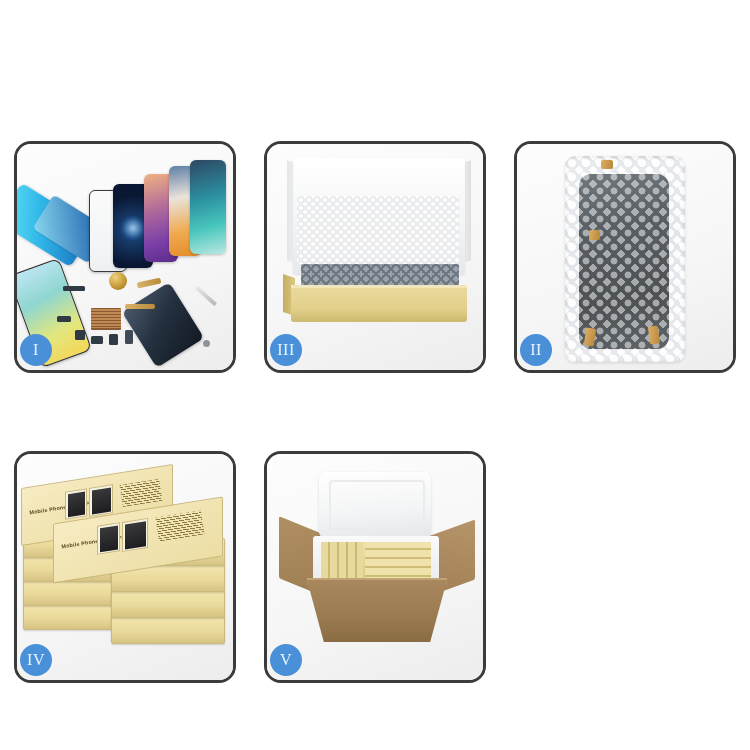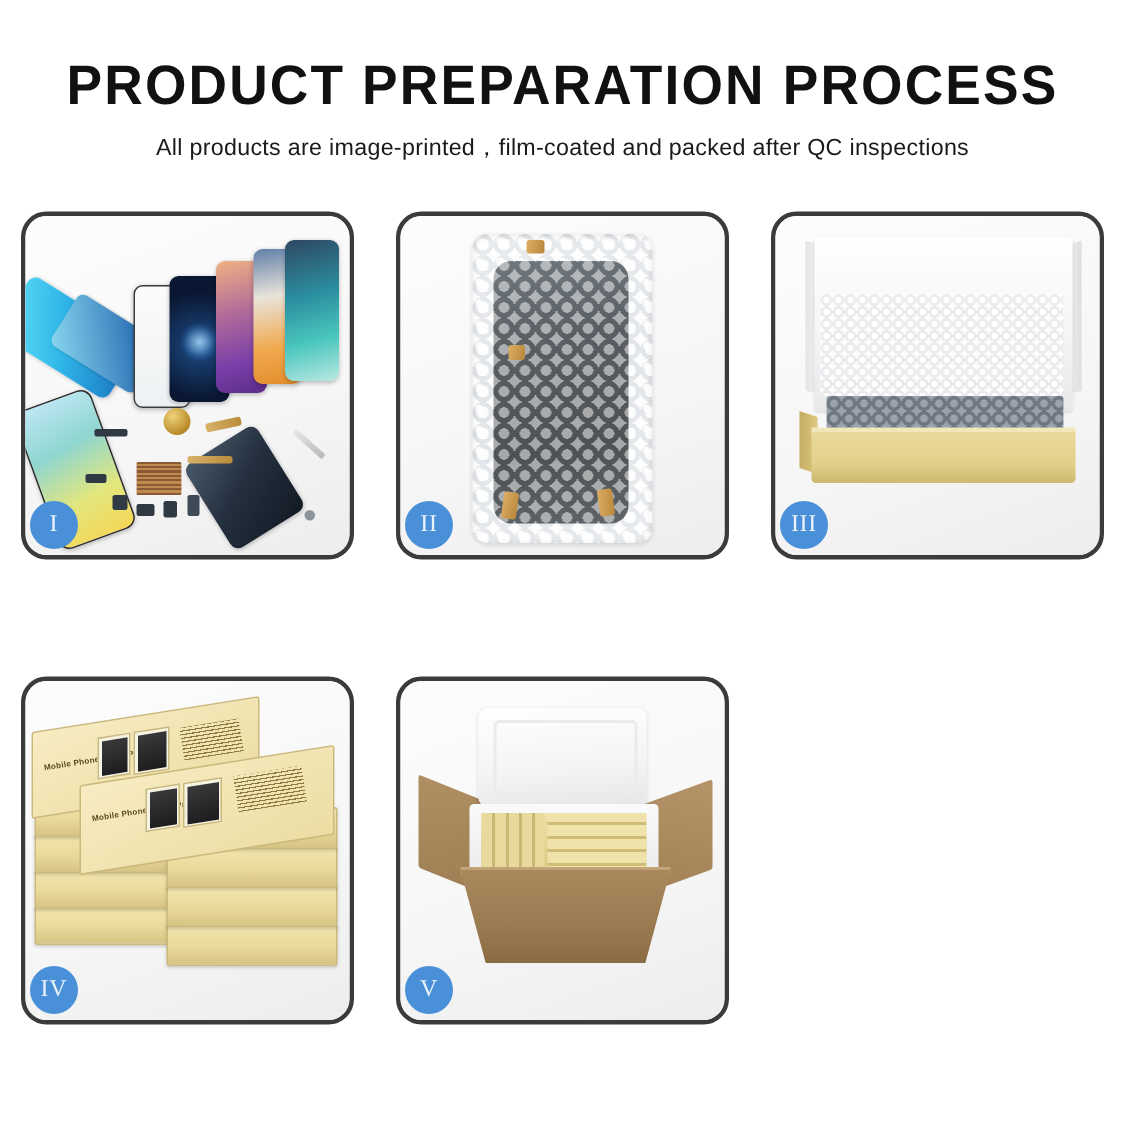--- a/index.html
+++ b/index.html
@@ -416,24 +416,20 @@
     background: #9a7f55;
     opacity:.9;
     border-radius:1px;
   }
 </style>
 </head>
 <body>
 
 <div class="page">
 
-  <div class="header">
-    <div class="title">PRODUCT PREPARATION PROCESS</div>
-    <div class="subtitle">All products are image-printed，film-coated and packed after QC inspections</div>
-  </div>
 
   <div class="grid">
 
     <div class="panel">
       <div class="panel-inner">
         <div class="p1">
           <div class="ph ph-cyan"></div>
           <div class="ph ph-cyan2"></div>
           <div class="ph ph-glass"></div>
           <div class="ph ph-dark"></div>
@@ -455,43 +451,43 @@
           <div class="part" style="left:108px;top:186px;width:8px;height:14px;background:#3e4a55;"></div>
           <div class="tool" style="left:176px;top:150px;width:26px;height:4px;transform:rotate(42deg);"></div>
           <div class="part" style="left:186px;top:196px;width:7px;height:7px;border-radius:50%;background:#8d949b;"></div>
         </div>
       </div>
       <div class="badge">I</div>
     </div>
 
     <div class="panel">
       <div class="panel-inner">
-        <div class="bubblebag"></div>
-        <div class="screen-inside"></div>
-        <div class="bubble-overlay"></div>
-        <div class="tapebit" style="left:84px;top:16px;width:12px;height:9px;"></div>
-        <div class="tapebit" style="left:72px;top:86px;width:11px;height:10px;"></div>
-        <div class="tapebit" style="left:68px;top:184px;width:10px;height:18px;transform:rotate(8deg);"></div>
-        <div class="tapebit" style="left:132px;top:182px;width:10px;height:18px;transform:rotate(-8deg);"></div>
-      </div>
-      <div class="badge">II</div>
-    </div>
-
-    <div class="panel">
-      <div class="panel-inner">
         <div class="box3-lidside-l"></div>
         <div class="box3-lidside-r"></div>
         <div class="box3-lid"></div>
         <div class="box3-foam"></div>
         <div class="box3-bubble"></div>
         <div class="box3-side"></div>
         <div class="box3-rim"></div>
         <div class="box3-front"></div>
       </div>
       <div class="badge">III</div>
+    </div>
+
+    <div class="panel">
+      <div class="panel-inner">
+        <div class="bubblebag"></div>
+        <div class="screen-inside"></div>
+        <div class="bubble-overlay"></div>
+        <div class="tapebit" style="left:84px;top:16px;width:12px;height:9px;"></div>
+        <div class="tapebit" style="left:72px;top:86px;width:11px;height:10px;"></div>
+        <div class="tapebit" style="left:68px;top:184px;width:10px;height:18px;transform:rotate(8deg);"></div>
+        <div class="tapebit" style="left:132px;top:182px;width:10px;height:18px;transform:rotate(-8deg);"></div>
+      </div>
+      <div class="badge">II</div>
     </div>
 
     <div class="panel">
       <div class="panel-inner">
         <div class="stack">
 
           <div class="sbox" style="left:6px;top:150px;width:96px;height:24px;"></div>
           <div class="sbox" style="left:6px;top:126px;width:96px;height:24px;"></div>
           <div class="sbox" style="left:6px;top:102px;width:96px;height:24px;"></div>
           <div class="sbox" style="left:6px;top:78px;width:96px;height:24px;"></div>

